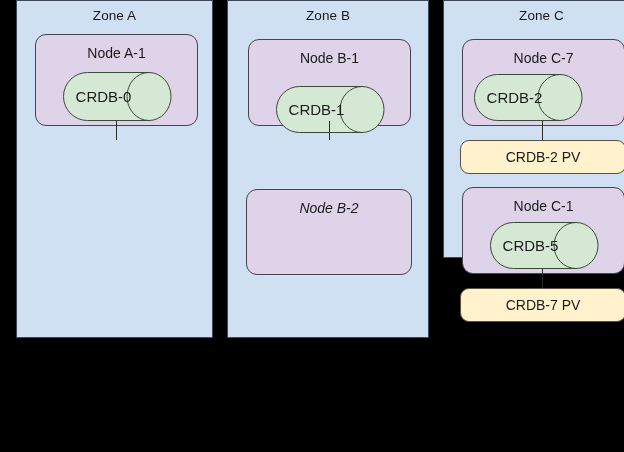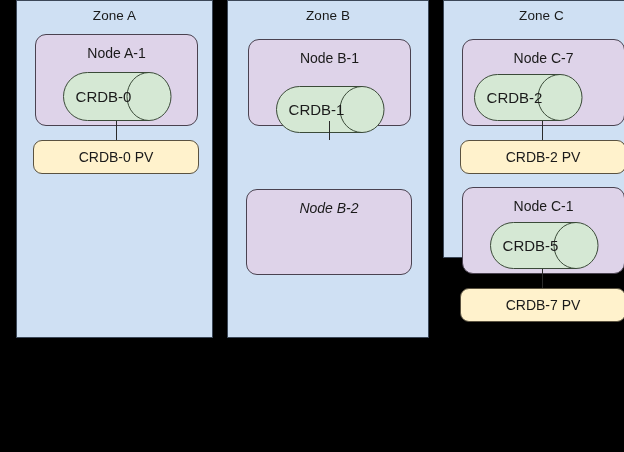--- a/index.html
+++ b/index.html
@@ -81,23 +81,20 @@
         <div class="node-title">Node A-1</div>
       </div>
       <div class="cyl" style="left: 46px; top: 71px; width: 109px; height: 49px;">
         <svg width="109" height="49" viewBox="0 0 109 49">
           <path d="M 24.5 0.5 L 86 0.5 A 22 24 0 0 1 86 48.5 L 24.5 48.5 A 24 24 0 0 1 24.5 0.5 Z" fill="#d5e8d4" stroke="#3a4a38" stroke-width="1"></path>
           <path d="M 86 0.5 A 22 24 0 0 0 86 48.5" fill="none" stroke="#3a4a38" stroke-width="1"></path>
         </svg>
         <div class="cyl-label" style="width: 109px; height: 49px;">CRDB-0</div>
       </div>
       <div class="connector" style="left: 99px; top: 120px; height: 19px; background: rgb(43, 43, 43);"></div>
-      <div class="pv" style="left: 16px; top: 139px; width: 166px; height: 34px; --pvbg: #fff2cc; border-color: rgb(90, 82, 64);">
-        <span class="pv-label">CRDB-0 PV</span>
-      </div>
     </div>
     <div class="zone" style="left: 211px; width: 202px; height: 338px; --zonebg: #cfe0f3; border-color: rgb(60, 72, 88);">
       <div class="zone-title">Zone B</div>
       <div class="node" style="left: 20px; top: 38px; width: 163px; height: 87px; --nodebg: #ded3e9; border-color: rgb(74, 66, 80);">
         <div class="node-title">Node B-1</div>
       </div>
       <div class="cyl" style="left: 48px; top: 85px; width: 109px; height: 47px; text-align: right;">
         <svg width="109" height="47" viewBox="0 0 109 47">
           <path d="M 23.5 0.5 L 86 0.5 A 22 23 0 0 1 86 46.5 L 23.5 46.5 A 23 23 0 0 1 23.5 0.5 Z" fill="#d5e8d4" stroke="#3a4a38" stroke-width="1"></path>
           <path d="M 86 0.5 A 22 23 0 0 0 86 46.5" fill="none" stroke="#3a4a38" stroke-width="1"></path>

